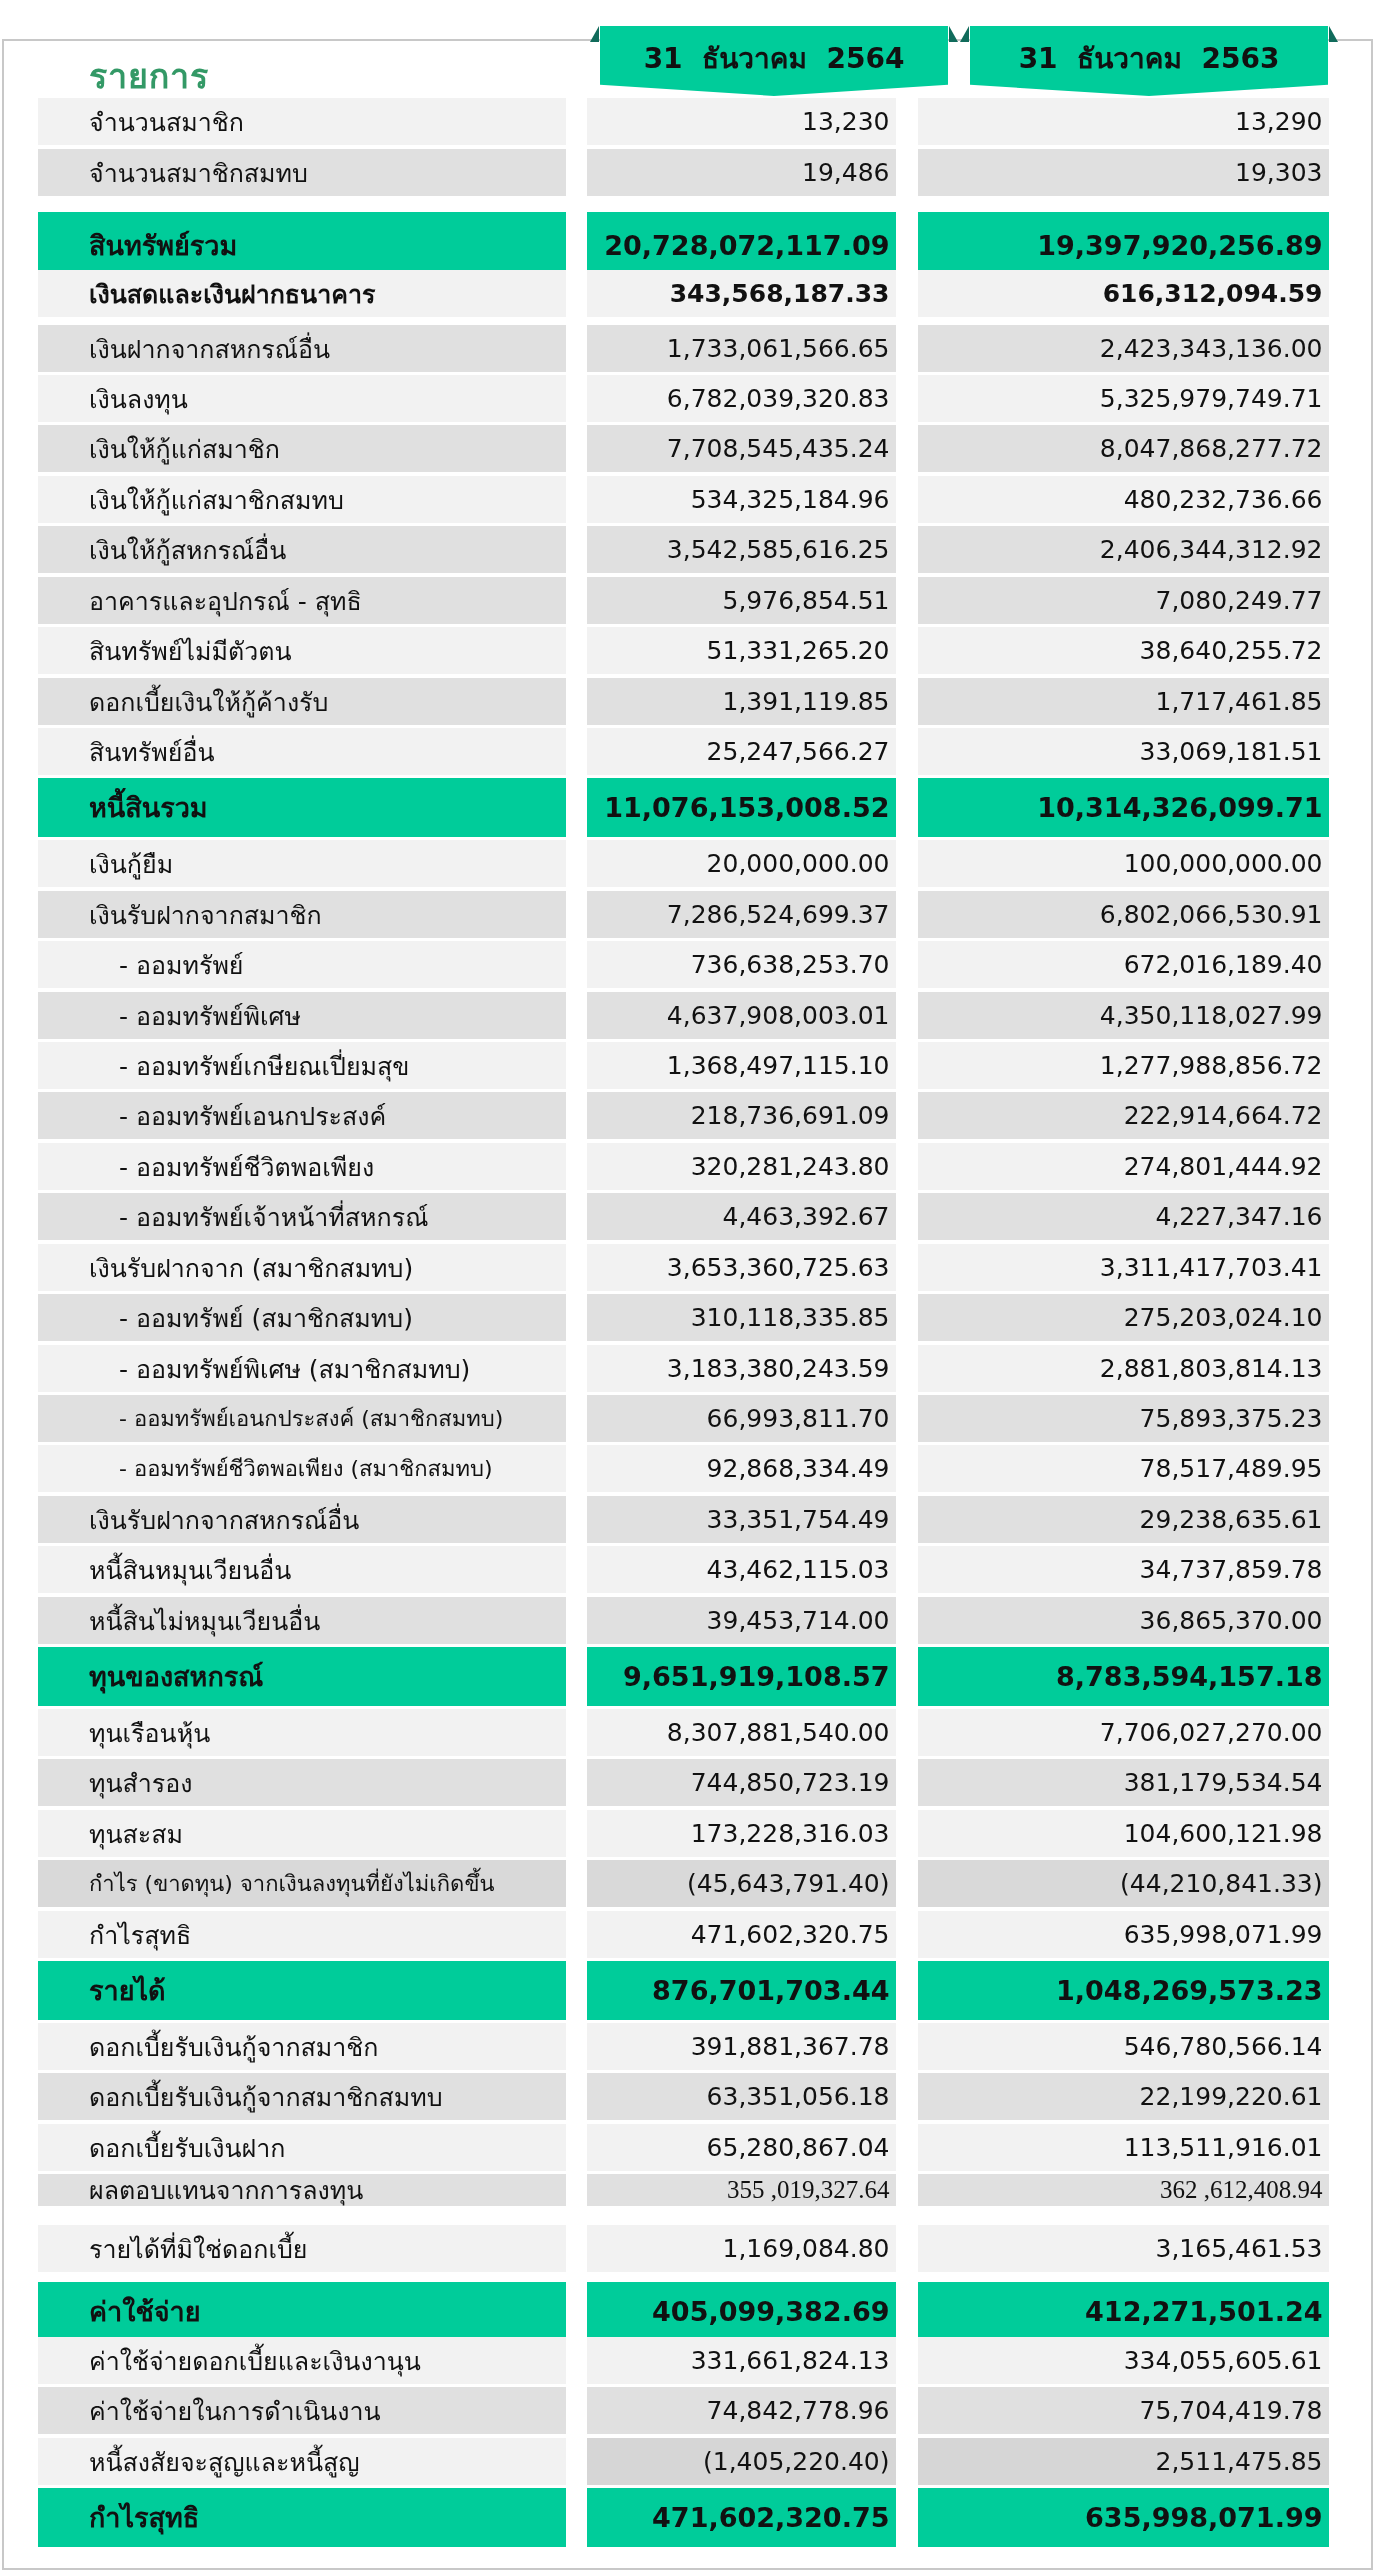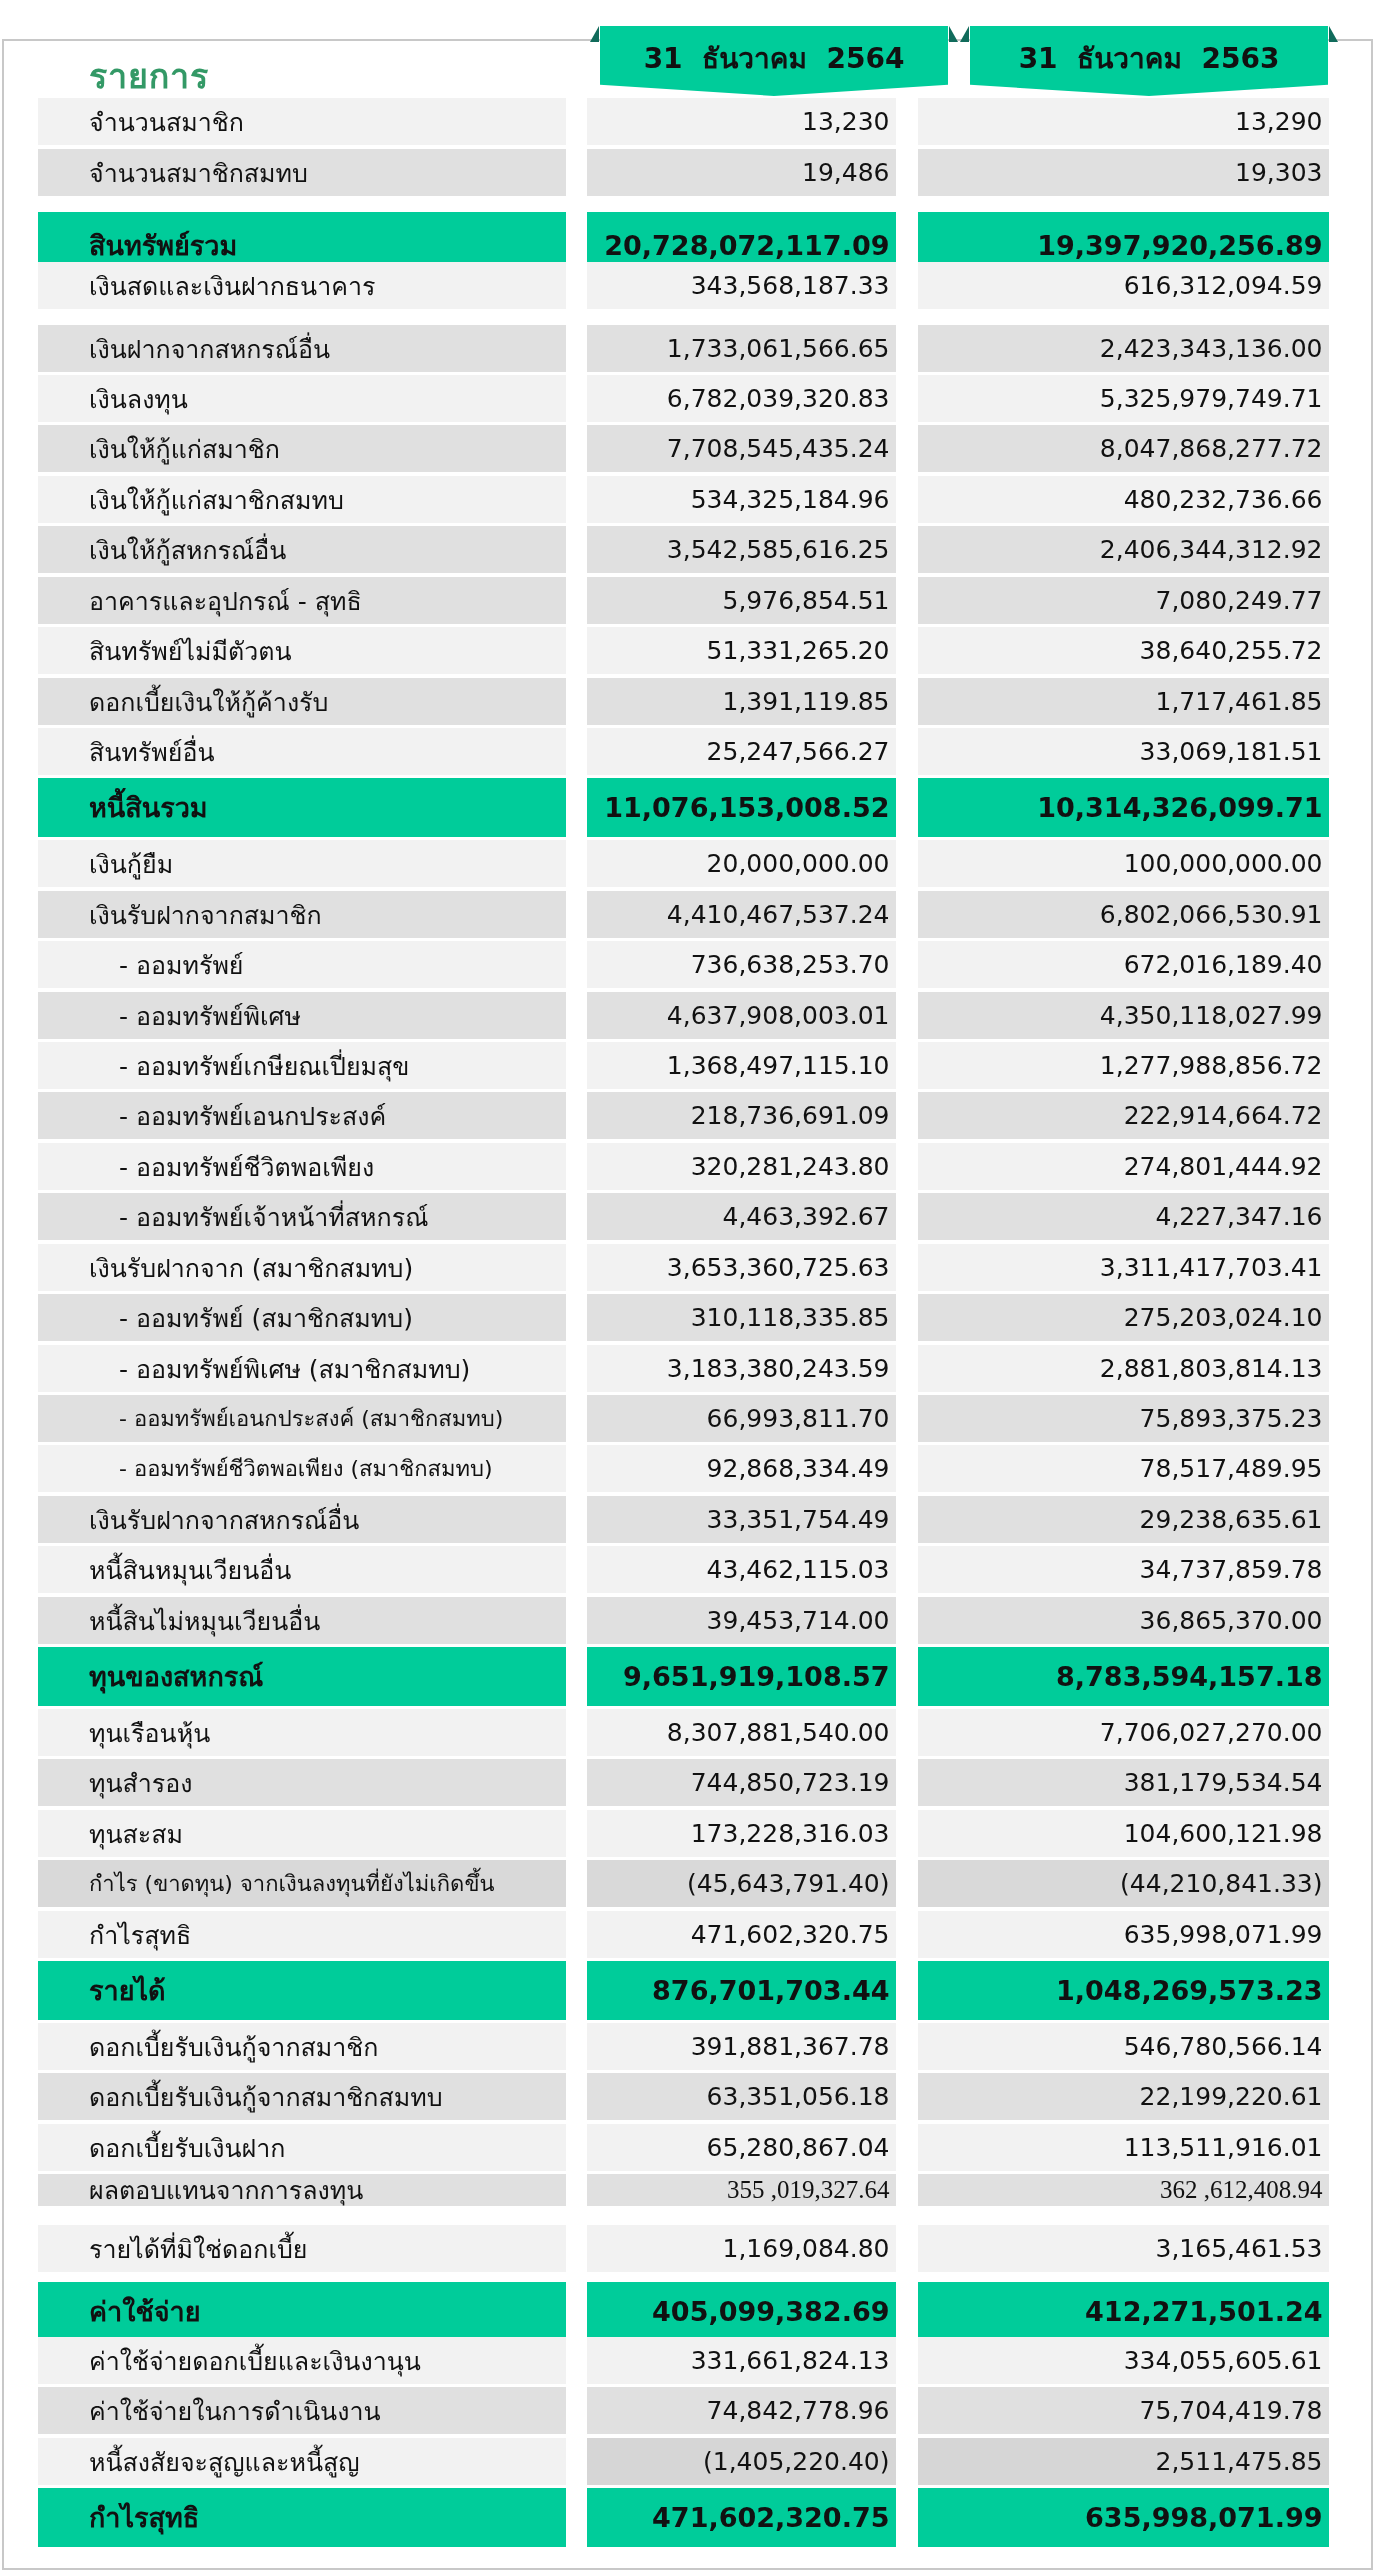--- a/index.html
+++ b/index.html
@@ -64,21 +64,21 @@
     <div class="row dark" style="top: 149px; height: 47px;">
       <div class="cell c-label">จำนวนสมาชิกสมทบ</div>
       <div class="cell c-v1">19,486</div>
       <div class="cell c-v2">19,303</div>
     </div>
     <div class="row green" style="top: 212px; height: 66px;">
       <div class="cell c-label">สินทรัพย์รวม</div>
       <div class="cell c-v1">20,728,072,117.09</div>
       <div class="cell c-v2">19,397,920,256.89</div>
     </div>
-    <div class="row light" style="top: 262px; height: 47px;">
+    <div class="row light" style="top: 270px; height: 47px; font-weight: bold;">
       <div class="cell c-label">เงินสดและเงินฝากธนาคาร</div>
       <div class="cell c-v1">343,568,187.33</div>
       <div class="cell c-v2">616,312,094.59</div>
     </div>
     <div class="row dark" style="top: 325px; height: 47px;">
       <div class="cell c-label">เงินฝากจากสหกรณ์อื่น</div>
       <div class="cell c-v1">1,733,061,566.65</div>
       <div class="cell c-v2">2,423,343,136.00</div>
     </div>
     <div class="row light" style="top: 375px; height: 47px;">
@@ -126,21 +126,21 @@
       <div class="cell c-v1">11,076,153,008.52</div>
       <div class="cell c-v2">10,314,326,099.71</div>
     </div>
     <div class="row light" style="top: 840px; height: 47px;">
       <div class="cell c-label">เงินกู้ยืม</div>
       <div class="cell c-v1">20,000,000.00</div>
       <div class="cell c-v2">100,000,000.00</div>
     </div>
     <div class="row dark" style="top: 891px; height: 47px;">
       <div class="cell c-label">เงินรับฝากจากสมาชิก</div>
-      <div class="cell c-v1">4,410,467,537.24</div>
+      <div class="cell c-v1">7,286,524,699.37</div>
       <div class="cell c-v2">6,802,066,530.91</div>
     </div>
     <div class="row light sub" style="top: 941px; height: 47px;">
       <div class="cell c-label">- ออมทรัพย์</div>
       <div class="cell c-v1">736,638,253.70</div>
       <div class="cell c-v2">672,016,189.40</div>
     </div>
     <div class="row dark sub" style="top: 992px; height: 47px;">
       <div class="cell c-label">- ออมทรัพย์พิเศษ</div>
       <div class="cell c-v1">4,637,908,003.01</div>

